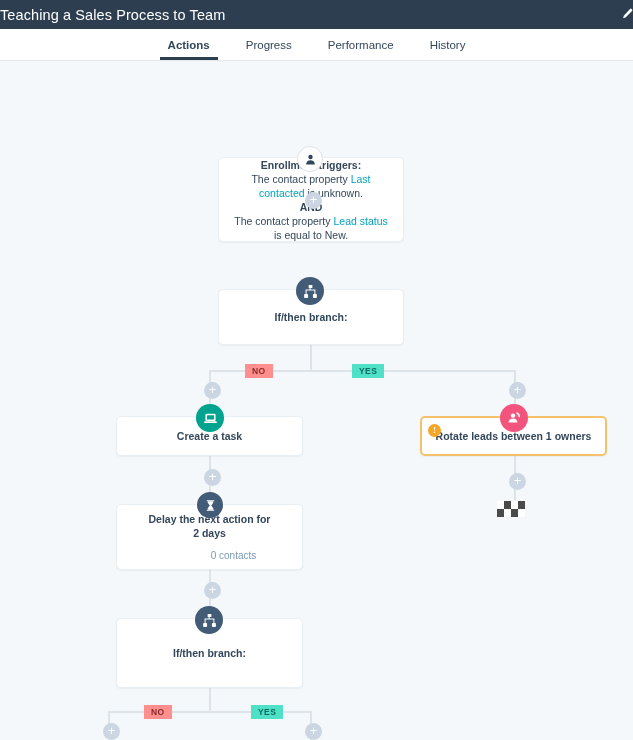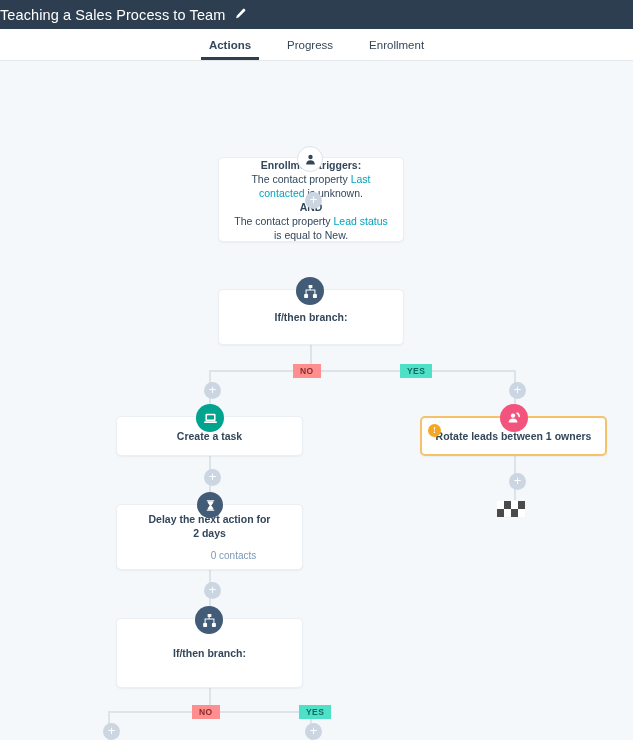--- a/index.html
+++ b/index.html
@@ -11,21 +11,21 @@
     background: #F5F8FA;
     font-family: "Liberation Sans", sans-serif;
   }
 
   
   .header {
     height: 29px;
     background: #2D3E50;
     display: flex;
     align-items: center;
-    justify-content: flex-start;
+    justify-content: space-between;
     gap: 8px;
     position: relative;
   }
   .header-title {
     color: #FFFFFF;
     font-size: 14.5px;
     font-weight: 400;
     letter-spacing: 0.1px;
     white-space: nowrap;
   }
@@ -104,21 +104,20 @@
 
   
   .badge {
     position: absolute;
     font-size: 8.5px;
     font-weight: 700;
     letter-spacing: 0.4px;
     padding: 2px 7px 2px 7px;
     z-index: 5;
     line-height: 10px;
-    margin-left: 48px;
   }
   .badge-no  { background: #FF8F8F; color: #8B2A2A; }
   .badge-yes { background: #4FE0C8; color: #0E6B60; }
 
   
   .card {
     position: absolute;
     background: #FFFFFF;
     border: 1px solid #EAEFF4;
     border-radius: 5px;
@@ -217,21 +216,24 @@
 </div>
 
 <div class="tabbar">
   <div class="tab active">
     <span>Actions</span>
   </div>
   <div class="tab">
     <span>Progress</span>
   </div>
   <div class="tab">
-    <span>Enrollment</span>
+    <span>Performance</span>
+  </div>
+  <div class="tab">
+    <span>History</span>
   </div>
 </div>
 
 <div class="canvas">
 
   <div class="vline" style="left:310px; top:120px; height:43px;"></div>
   <div class="plus" style="left:305px; top:131px;">+</div>
 
   <div class="nodeicon ni-trigger" style="left:297px; top:85px;">
     <svg width="13" height="13" viewBox="0 0 16 16">

